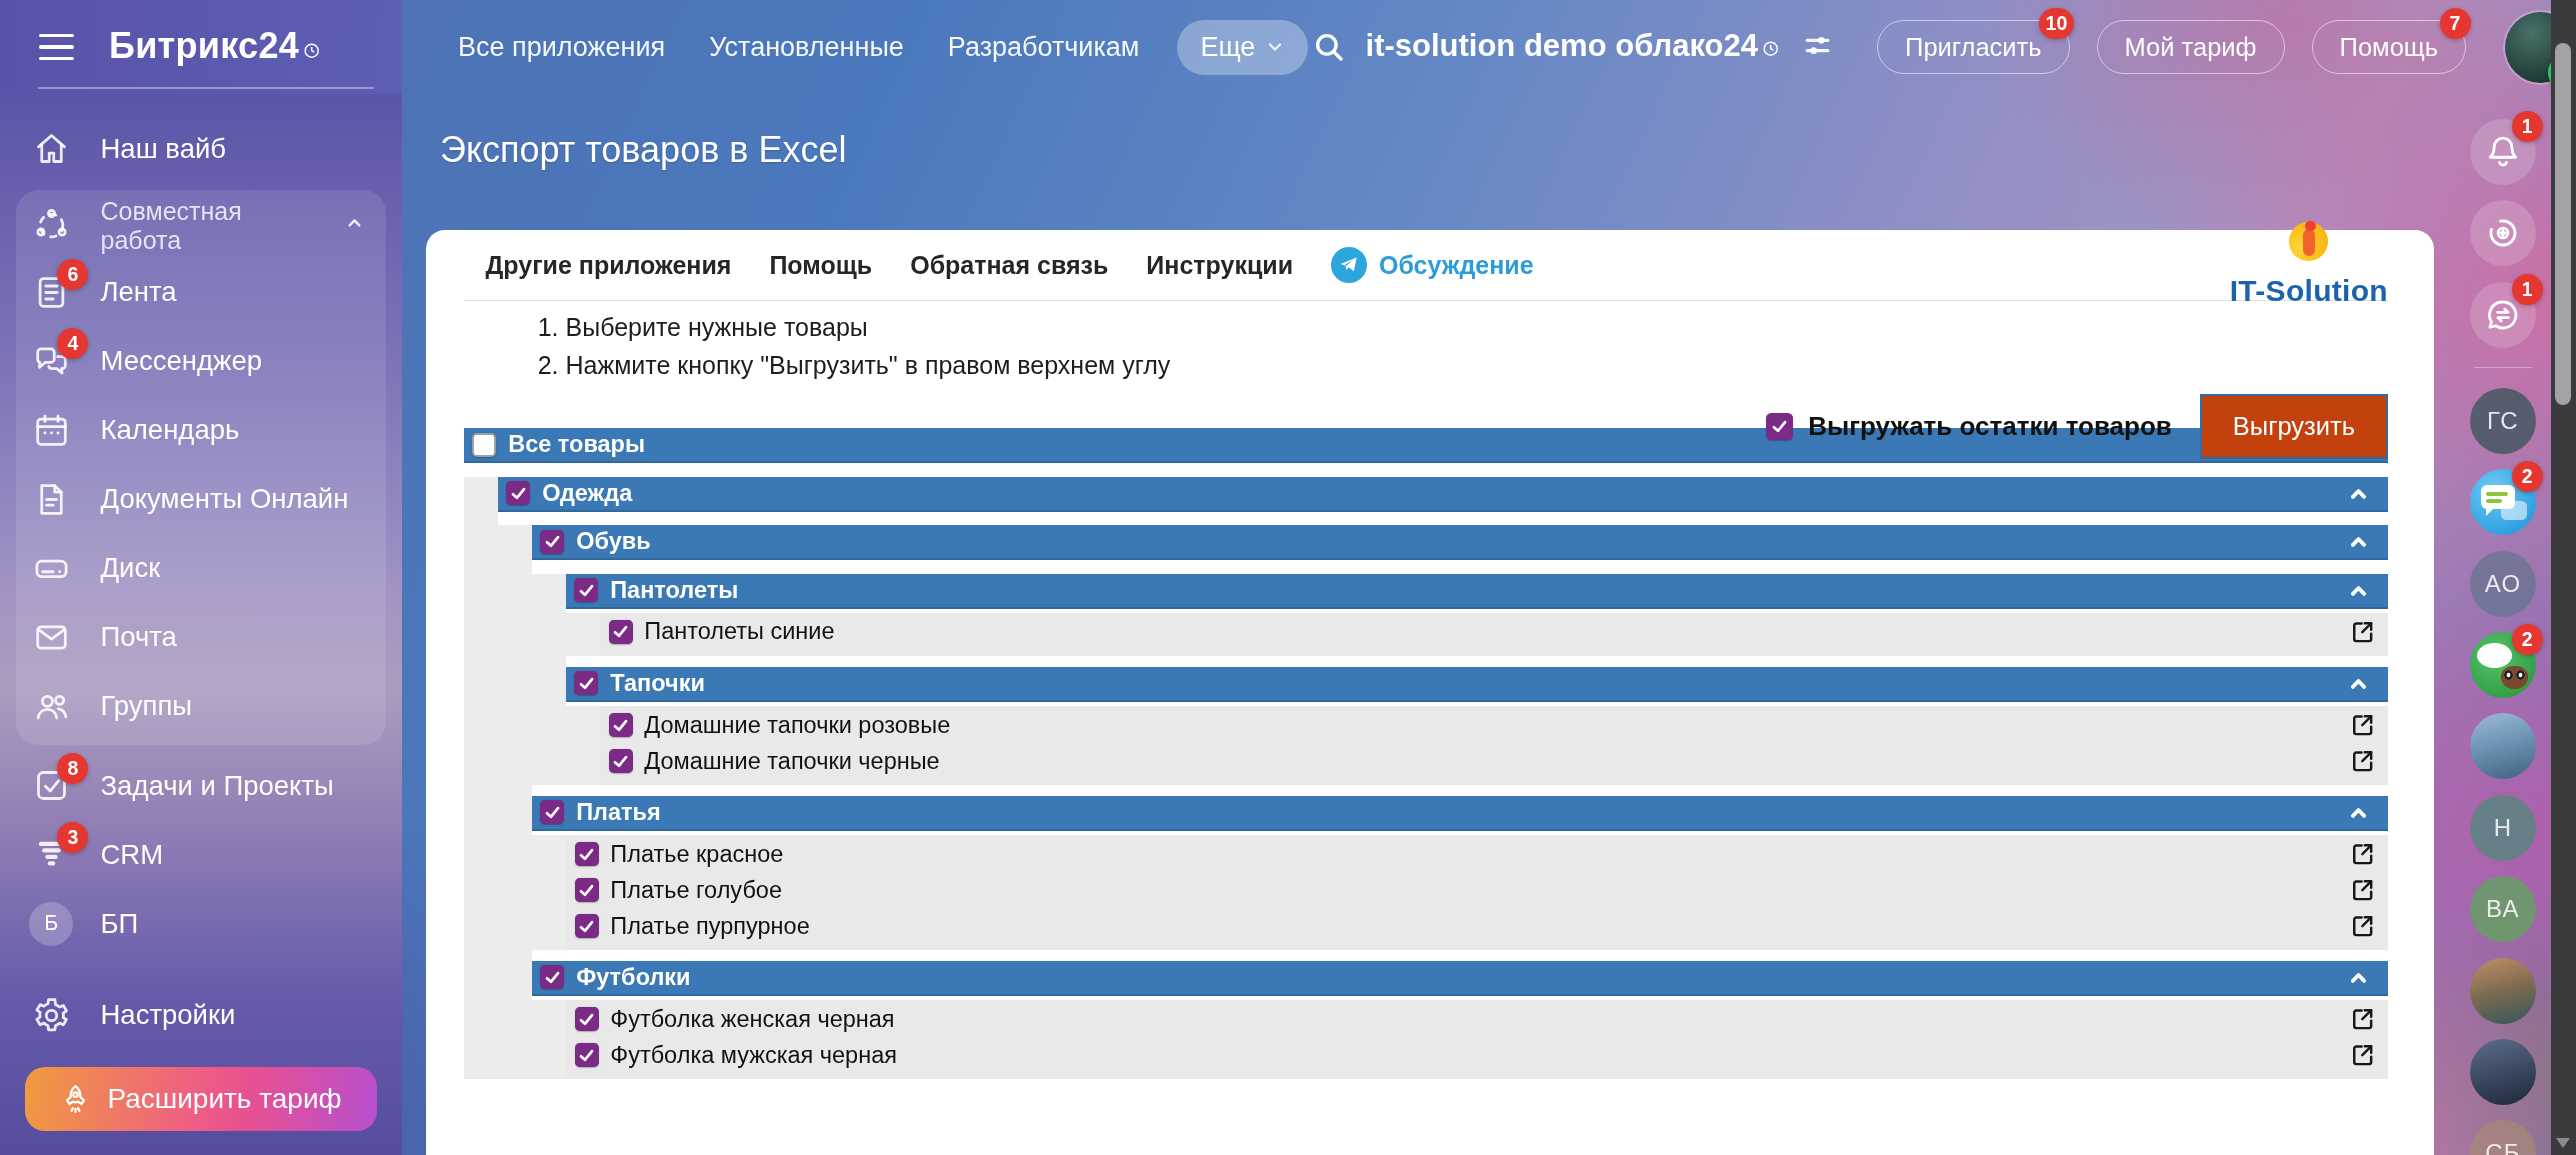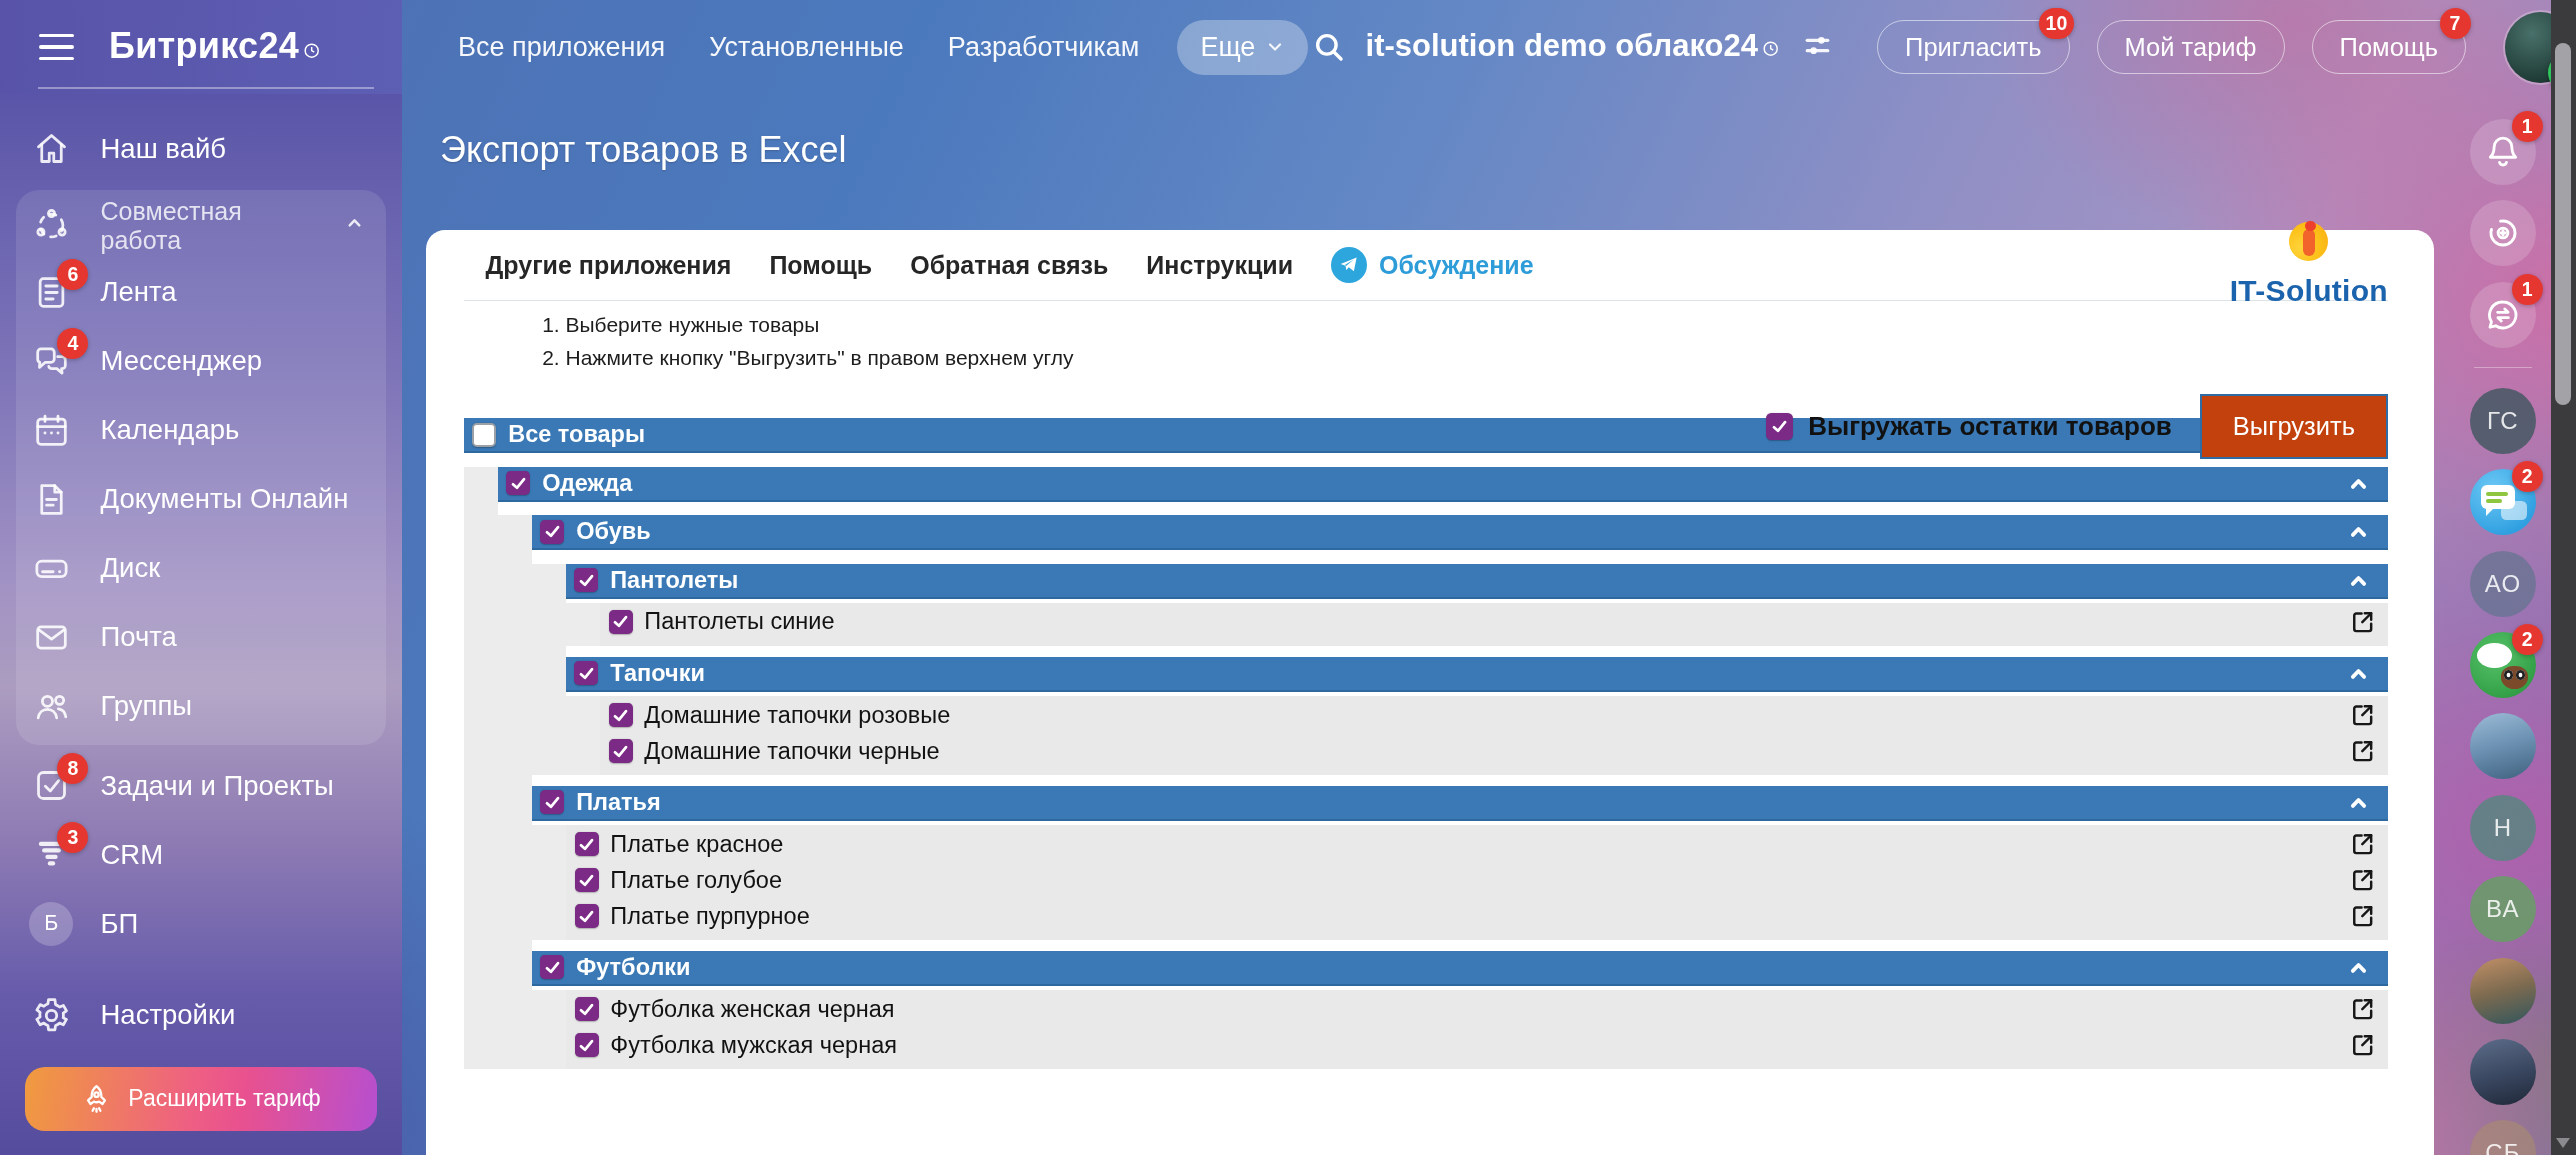--- a/index.html
+++ b/index.html
@@ -57,21 +57,21 @@
   .sicon { position:relative; width:39px; height:39px; flex:0 0 39px; }
   .sicon svg { width:39px; height:39px; stroke:rgba(255,255,255,.88); fill:none; stroke-width:1.7; stroke-linecap:round; stroke-linejoin:round; }
   .sicon .badge { position:absolute; top:-13.4px; right:-17.4px; }
   .side-group { background:rgba(255,255,255,.11); border-radius:23px; padding:4px 0; margin:6.7px 0; }
   .group-head { display:flex; align-items:center; gap:29.5px; height:64px; padding:0 20px 0 16px; color:rgba(255,255,255,.8); font-size:25px; cursor:pointer; }
   .group-head .chev { margin-left:auto; }
   .group-head .chev svg { width:23px; height:23px; stroke:rgba(255,255,255,.85); fill:none; stroke-width:2.6; stroke-linecap:round; stroke-linejoin:round; }
   .bp-circle { width:44px; height:44px; margin:-2.7px; border-radius:50%; background:rgba(255,255,255,.22); display:flex; align-items:center; justify-content:center; color:#fff; font-size:21.5px; }
   .side-spacer { flex:1; }
   .upgrade-btn { margin:17.4px 9.4px 6.7px; height:64px; border-radius:20px; display:flex; align-items:center; justify-content:center; gap:16px;
-    background:linear-gradient(100deg,#f09b3e 0%,#ee5f83 48%,#e8518f 62%,#b64fd0 100%); color:#fff; font-size:23px; cursor:pointer; }
+    background:linear-gradient(100deg,#f09b3e 0%,#ee5f83 48%,#e8518f 62%,#b64fd0 100%); color:#fff; font-size:28px; cursor:pointer; }
   .upgrade-btn svg { width:31px; height:31px; stroke:#fff; fill:none; stroke-width:1.8; stroke-linecap:round; stroke-linejoin:round; }
 
   
   .main { position:absolute; left:402px; top:94px; right:142px; bottom:0; z-index:10; }
   .page-title { margin:35px 0 0 38px; color:#fff; font-size:36px; font-weight:500; text-shadow:0 0.7px 2px rgba(0,0,0,.18); }
 
   .card { position:absolute; left:23.5px; right:0; top:136px; bottom:-27px; background:#fff; border-radius:19px 19px 0 0; padding:0 46px 0 38px; }
   .card-menu { display:flex; align-items:center; height:71px; gap:38px; padding-left:22px; border-bottom:1.3px solid #dde4e9; }
   .cm-item { font-size:25px; font-weight:bold; color:#262626; cursor:pointer; white-space:nowrap; }
   .cm-discussion { display:flex; align-items:center; gap:12px; cursor:pointer; }
@@ -79,21 +79,21 @@
   .tg-circle svg { width:21.5px; height:21.5px; fill:#fff; }
   .cm-discussion span { font-size:25px; font-weight:bold; color:#2d9cd8; }
   .cm-brand { margin-left:auto; display:flex; align-items:center; gap:13.4px; cursor:pointer;flex-direction:column; }
   .itsol-logo { position:relative; width:39px; height:39px; }
   .itsol-logo .ball { position:absolute; inset:0; border-radius:50%; background:radial-gradient(circle at 30% 65%, #ffd43a 0%, #fcbf17 55%, #f9a81a 100%); }
   .itsol-logo .stem { position:absolute; left:13.4px; top:6.7px; width:12px; height:27px; border-radius:6.7px; background:#f2622b; }
   .itsol-logo .dot { position:absolute; left:16px; top:-1.3px; width:10.7px; height:10.7px; border-radius:50%; background:#ee3f2d; }
   .cm-brand b { font-size:30px; color:#1b64ad; letter-spacing:0.3px; }
 
   .content-head { margin:38px 0 0 32px; font-size:32px; font-weight:bold; color:#1c1c1c; }
-  .steps { margin:12px 0 0 102px; font-size:21px; color:#1d1d1d; }
+  .steps { margin:12px 0 0 102px; font-size:25px; color:#1d1d1d; }
   .steps li { margin-bottom:9.4px; }
 
   .export-controls { position:absolute; top:164px; right:46px; display:flex; align-items:center; gap:28px; }
   .stock-label { display:flex; align-items:center; gap:14.8px; cursor:pointer; font-size:26px; font-weight:bold; color:#111; }
   .export-btn { background:#c2410c; border:2px solid #2f6ca4; color:#fff; font-size:25.5px; padding:16px 31px; cursor:pointer; font-family:inherit; }
 
   
   .cb { width:27px; height:27px; border-radius:5.4px; background:#7b2a85; display:inline-flex; align-items:center; justify-content:center; flex:0 0 27px; cursor:pointer; box-shadow:0 0.7px 1.3px rgba(0,0,0,.25); }
   .cb svg { width:19px; height:19px; stroke:#fff; fill:none; stroke-width:3.4; stroke-linecap:round; stroke-linejoin:round; }
   .cb.small { width:24px; height:24px; flex-basis:24px; border-radius:4.7px; }

